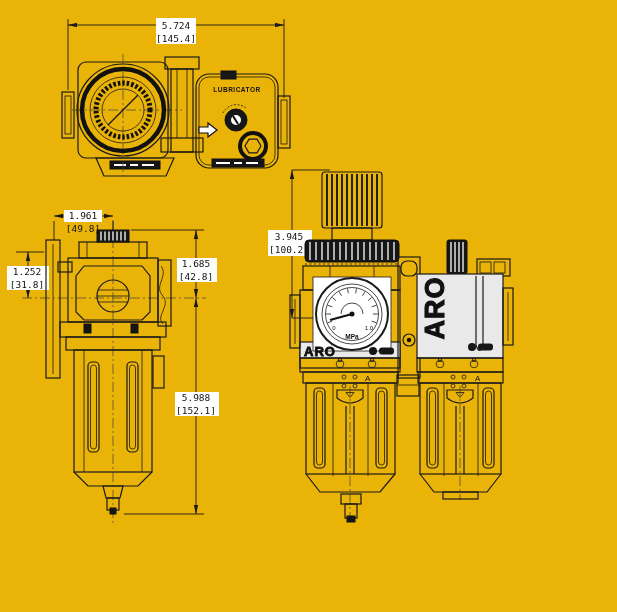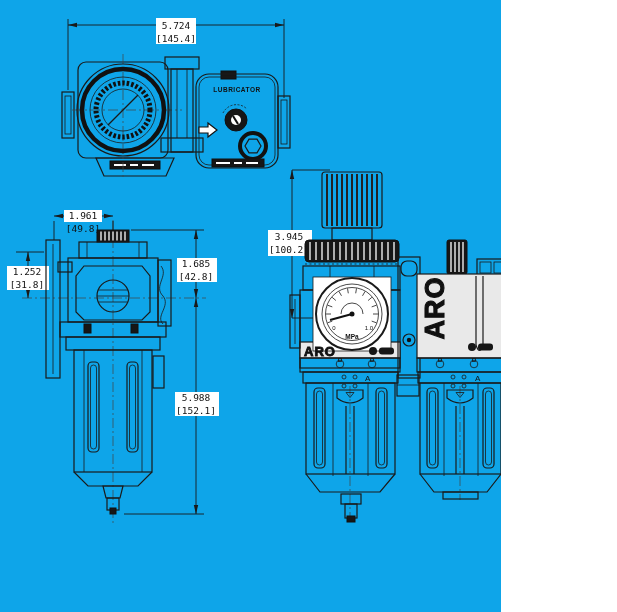--- a/index.html
+++ b/index.html
@@ -1,16 +1,16 @@
 <!DOCTYPE html>
 <html><head>
 <meta charset="utf-8">
 <style>
   html,body{margin:0;padding:0;background:#ffffff;}
-  .canvas{position:relative;width:501px;height:612px;background:#0ea5e9;overflow:hidden;
+  .canvas{position:relative;width:617px;height:612px;background:#eab308;overflow:hidden;
           font-family:"Liberation Sans",sans-serif;}
   svg{position:absolute;left:0;top:0;}
   .dimtxt{font-family:"DejaVu Sans Mono",monospace;font-size:9.5px;fill:#111;}
   .lbl{font-family:"Liberation Sans",sans-serif;fill:#111;}
   .ln{stroke:#1a1a1a;fill:none;stroke-width:1.2;}
   .thin{stroke:#1a1a1a;fill:none;stroke-width:0.8;}
   .cl{stroke:#444;fill:none;stroke-width:0.7;stroke-dasharray:10 3 2 3;}
   .dim{stroke:#1a1a1a;fill:none;stroke-width:0.9;}
   .arr{fill:#1a1a1a;stroke:none;}
   .dark{fill:#161616;stroke:#111;stroke-width:1;}

